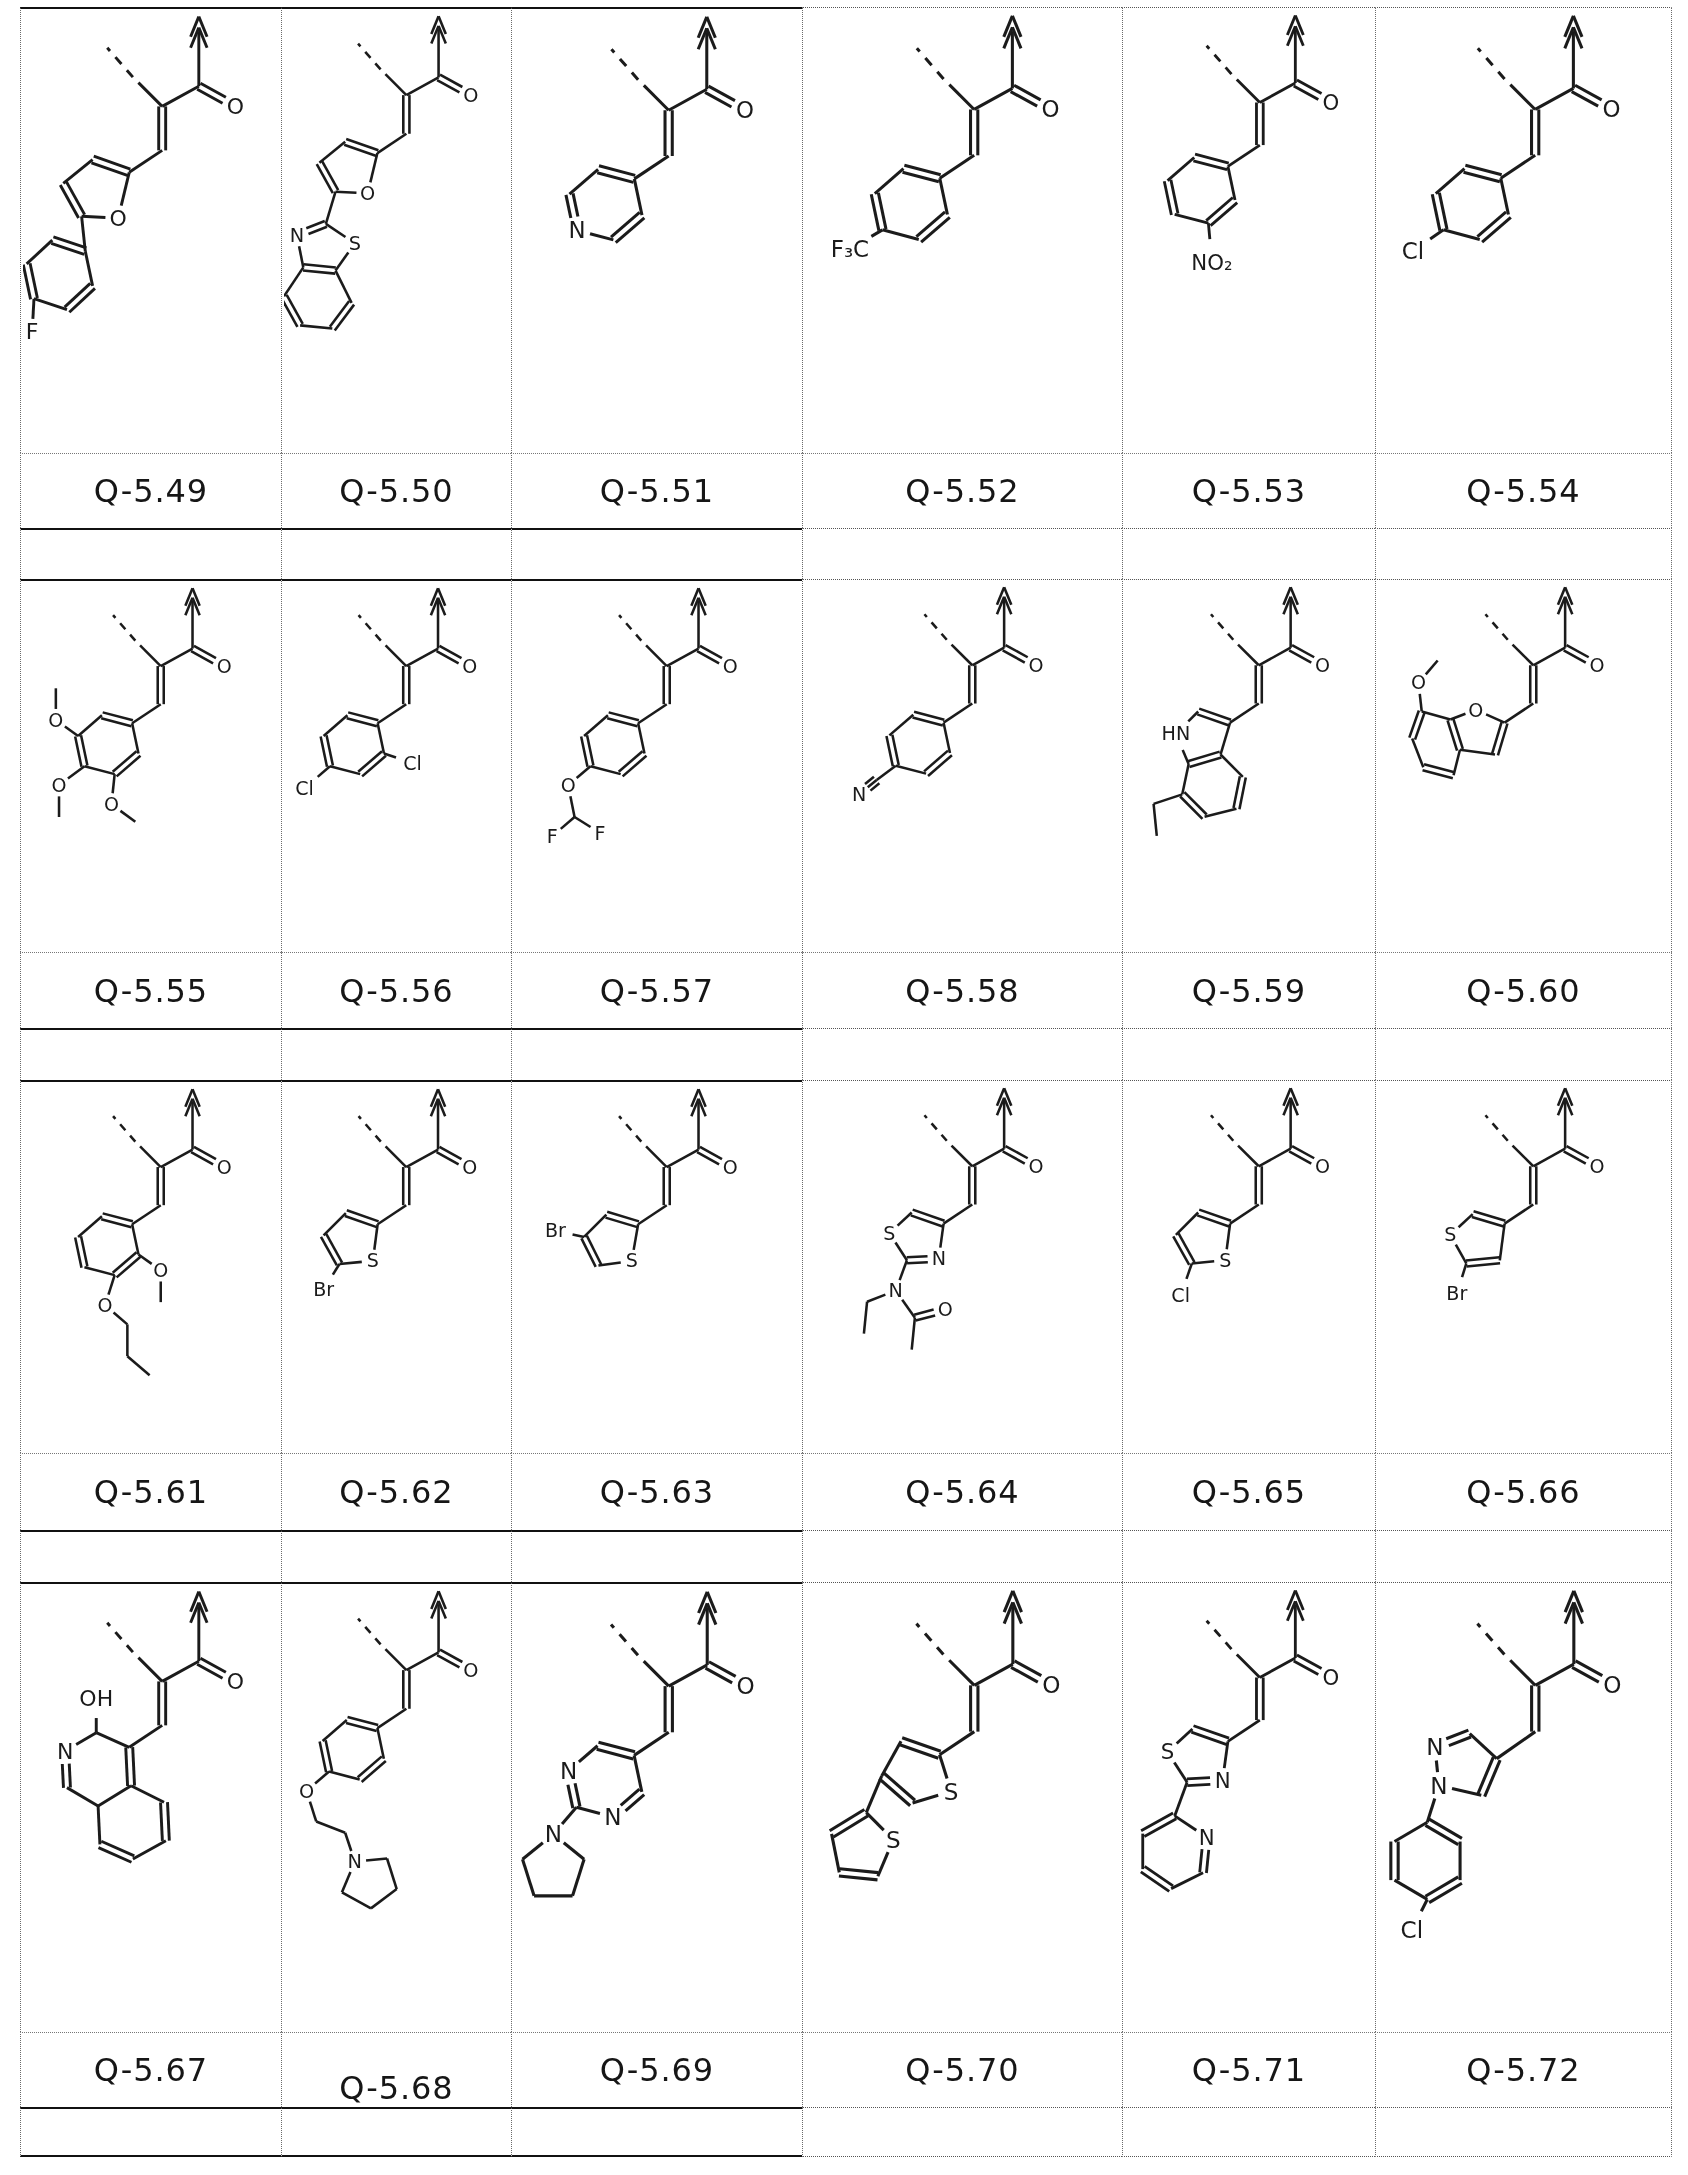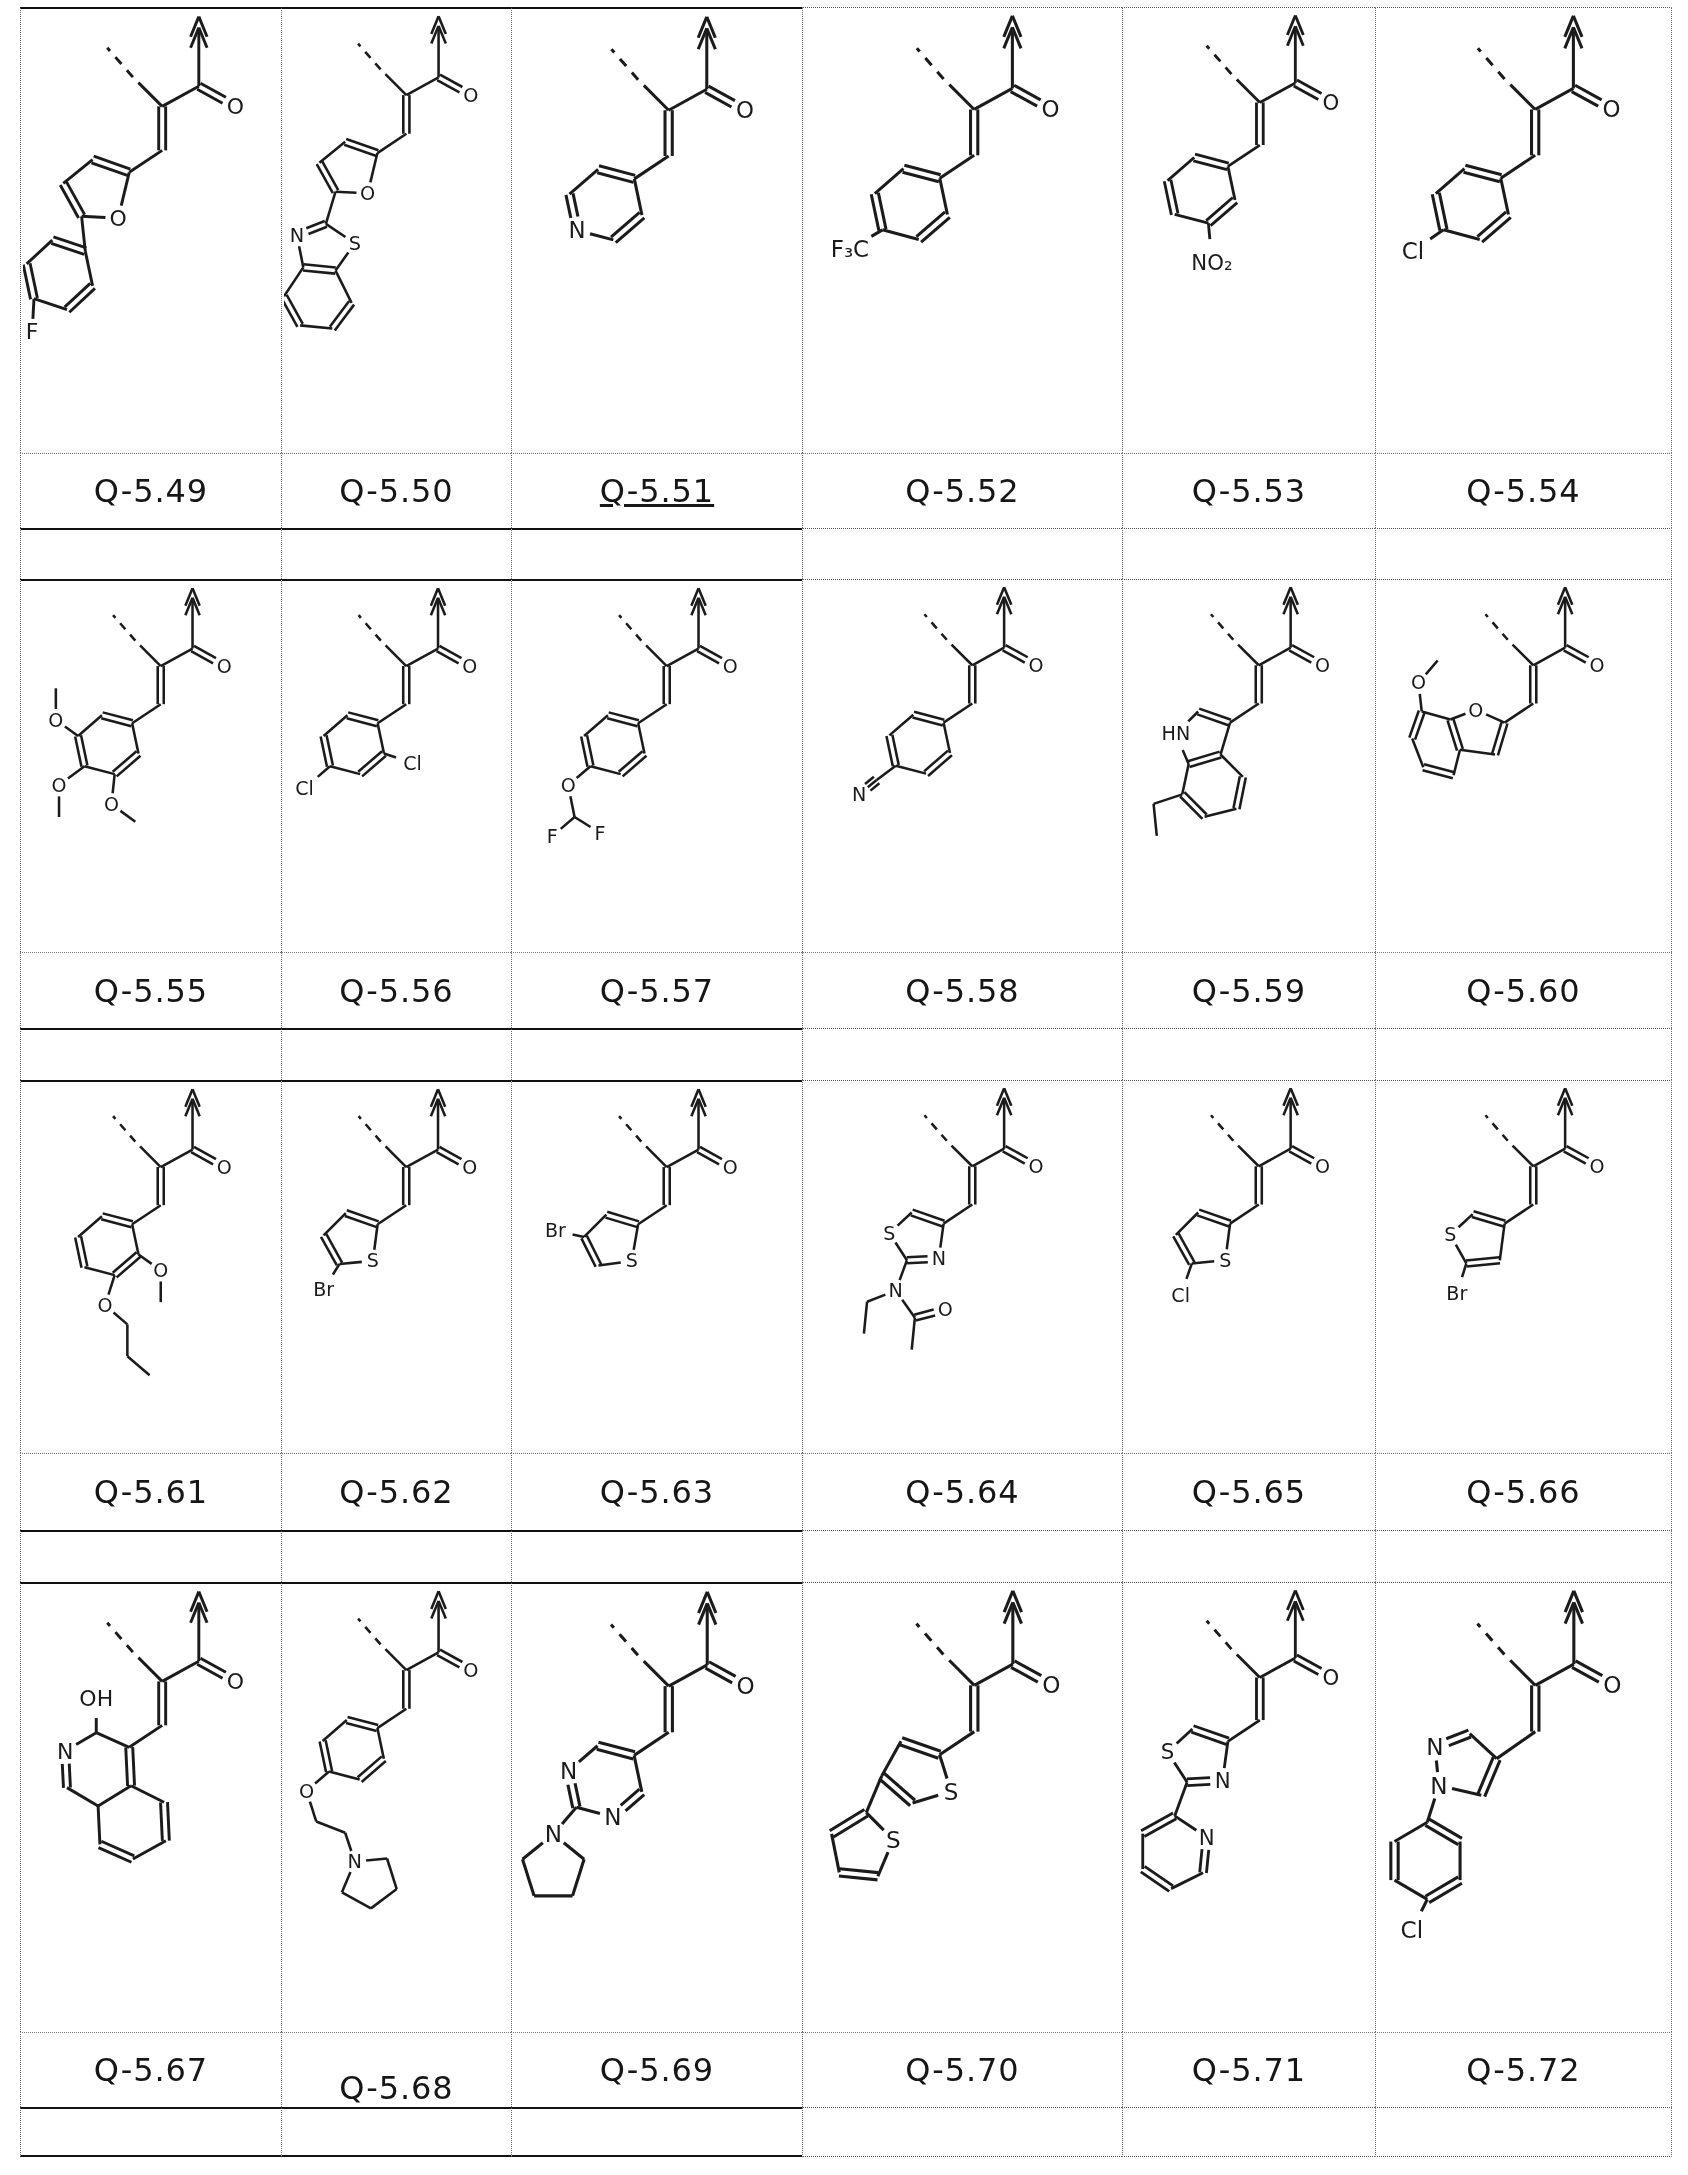--- a/index.html
+++ b/index.html
@@ -218,21 +218,21 @@
         <text x="116" y="55.2" text-anchor="middle" font-size="12" font-family="&quot;DejaVu Sans&quot;, sans-serif" fill="#1b1b1b">O</text>
         <text x="12" y="129.2" text-anchor="middle" font-size="12" font-family="&quot;DejaVu Sans&quot;, sans-serif" fill="#1b1b1b">Cl</text>
       </svg>
     </div>
     <div class="cell lcell t-fine" style="height: 75px; justify-content: center;">
       <span>Q-5.49</span>
     </div>
     <div class="cell lcell t-fine" style="height: 75px;">
       <span>Q-5.50</span>
     </div>
-    <div class="cell lcell t-fine" style="height: 75px; text-decoration: underline;">
+    <div class="cell lcell t-fine" style="height: 75px;">
       <span>Q-5.51</span>
     </div>
     <div class="cell lcell t-fine" style="height: 75px;">
       <span>Q-5.52</span>
     </div>
     <div class="cell lcell t-fine" style="height: 75px; align-items: center;">
       <span>Q-5.53</span>
     </div>
     <div class="cell lcell t-fine lastcol" style="height: 75px;">
       <span>Q-5.54</span>

